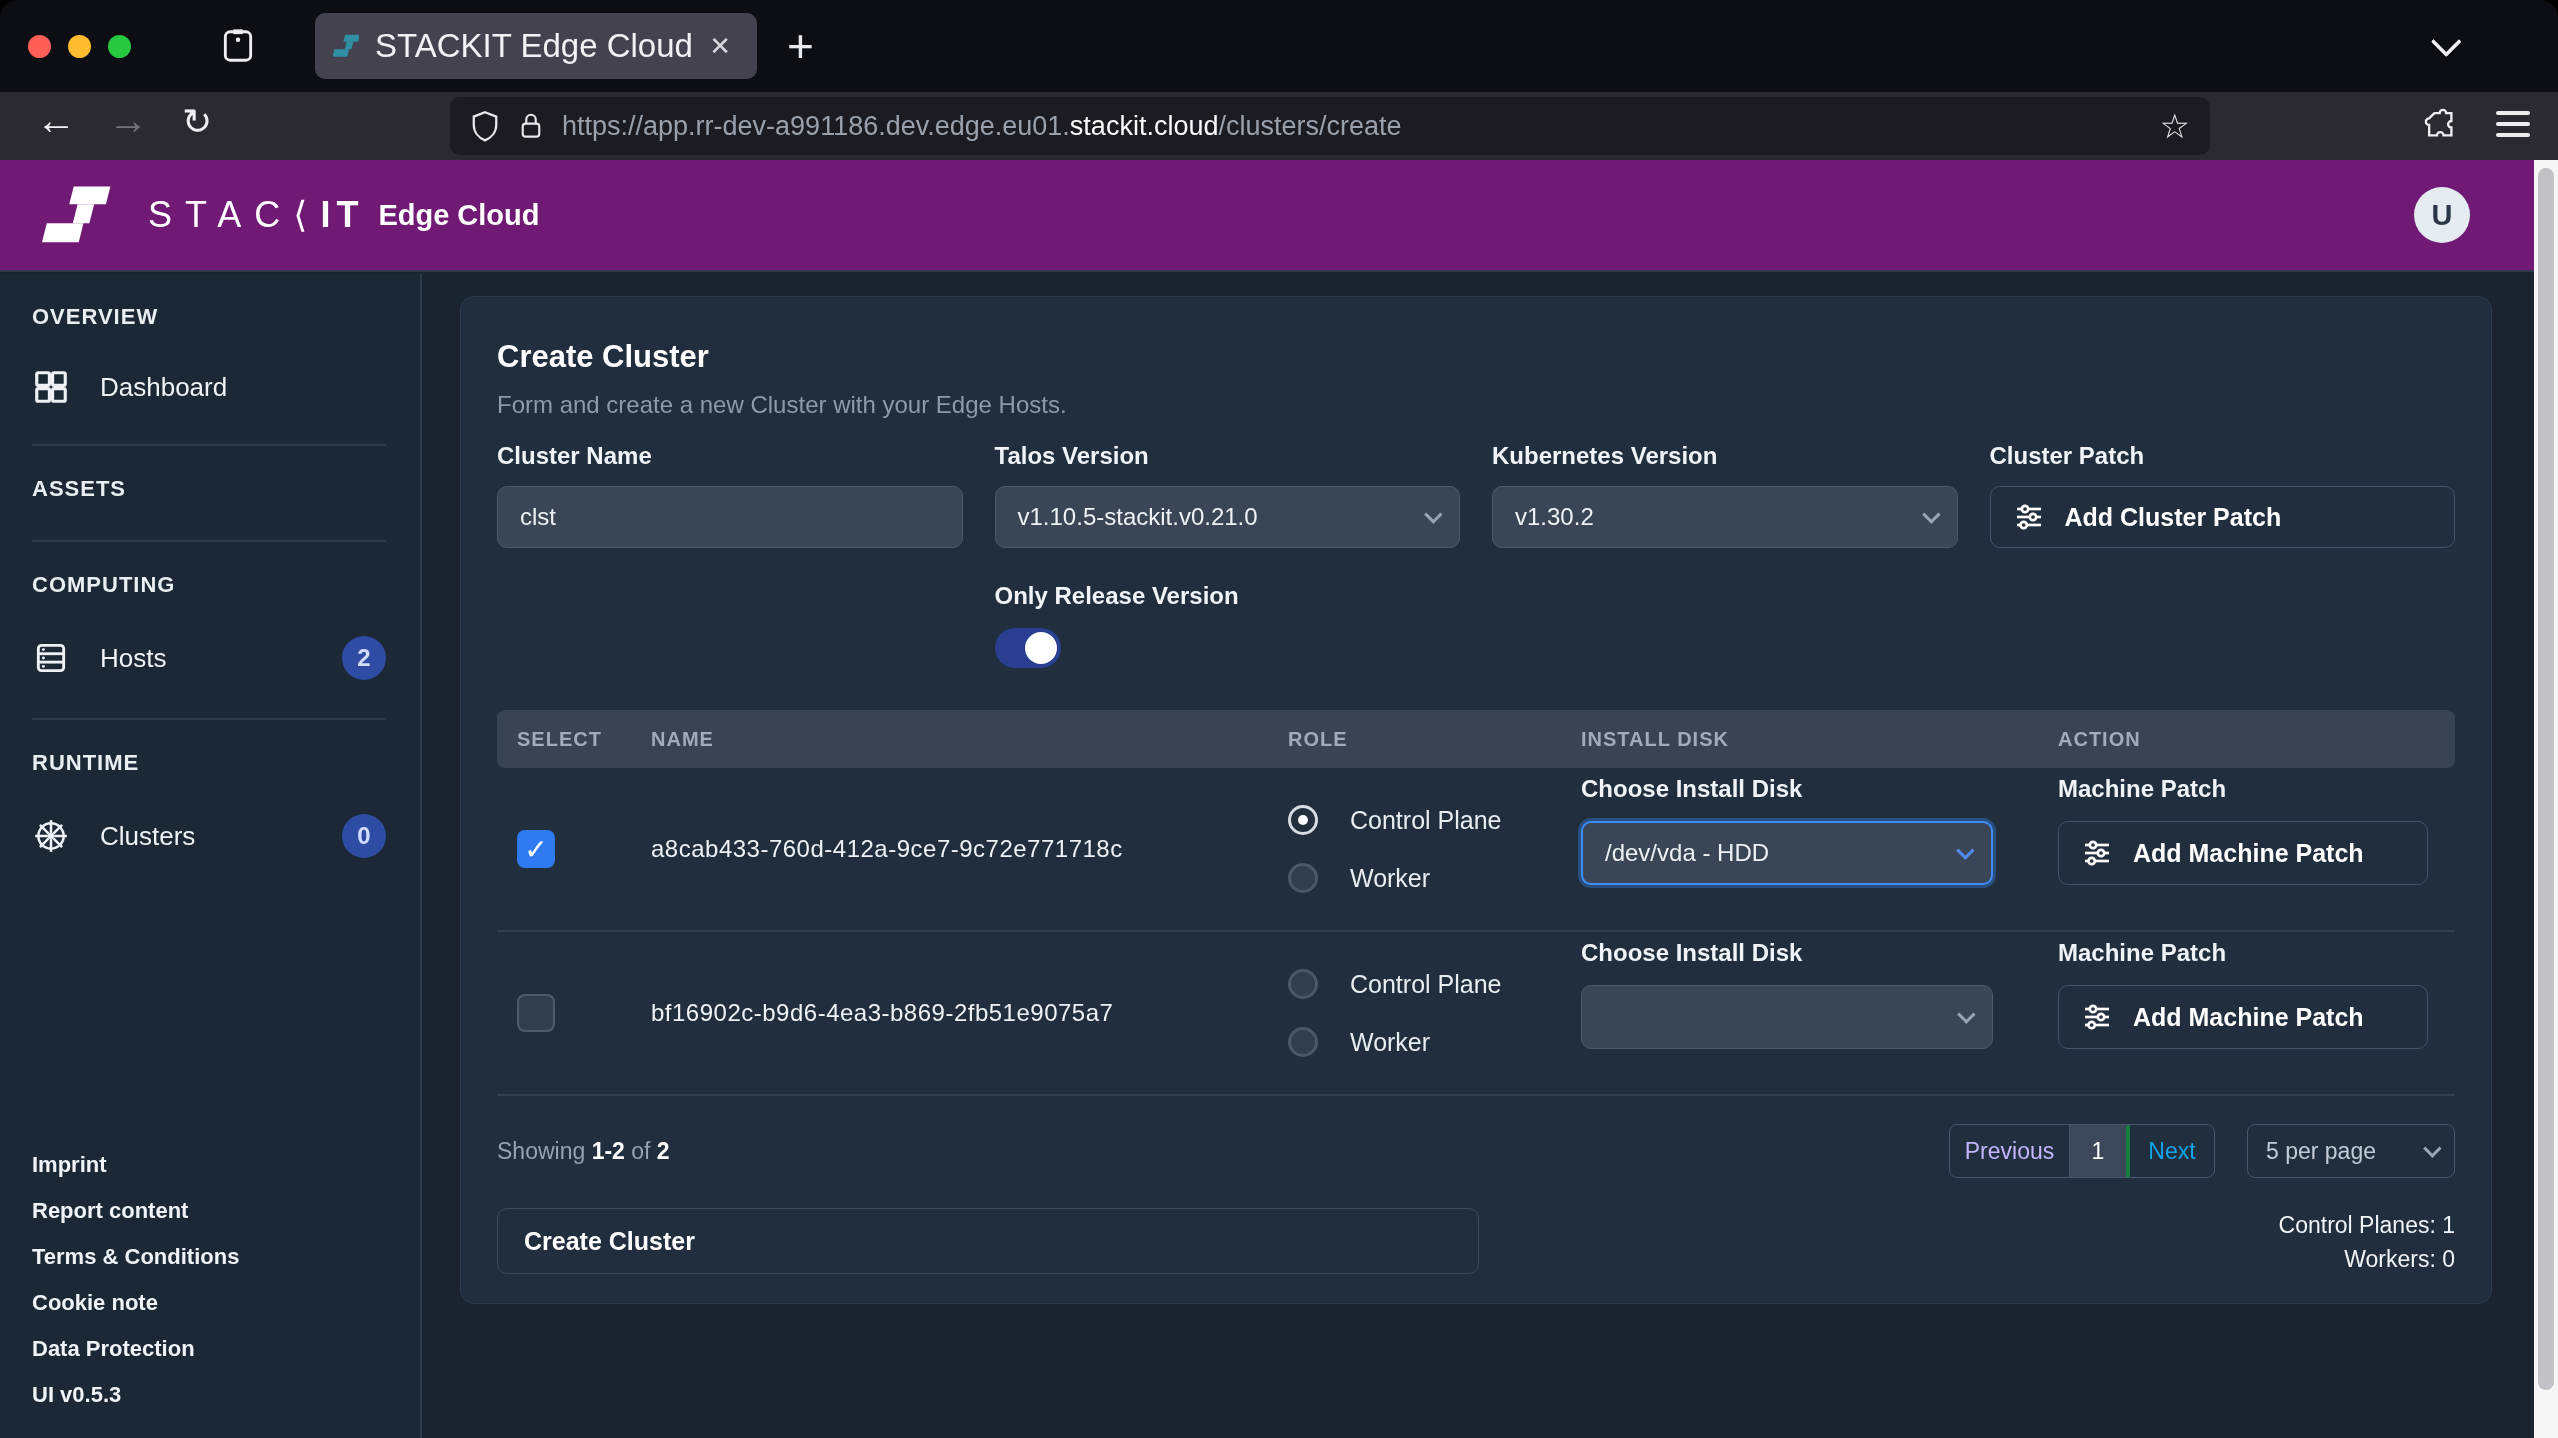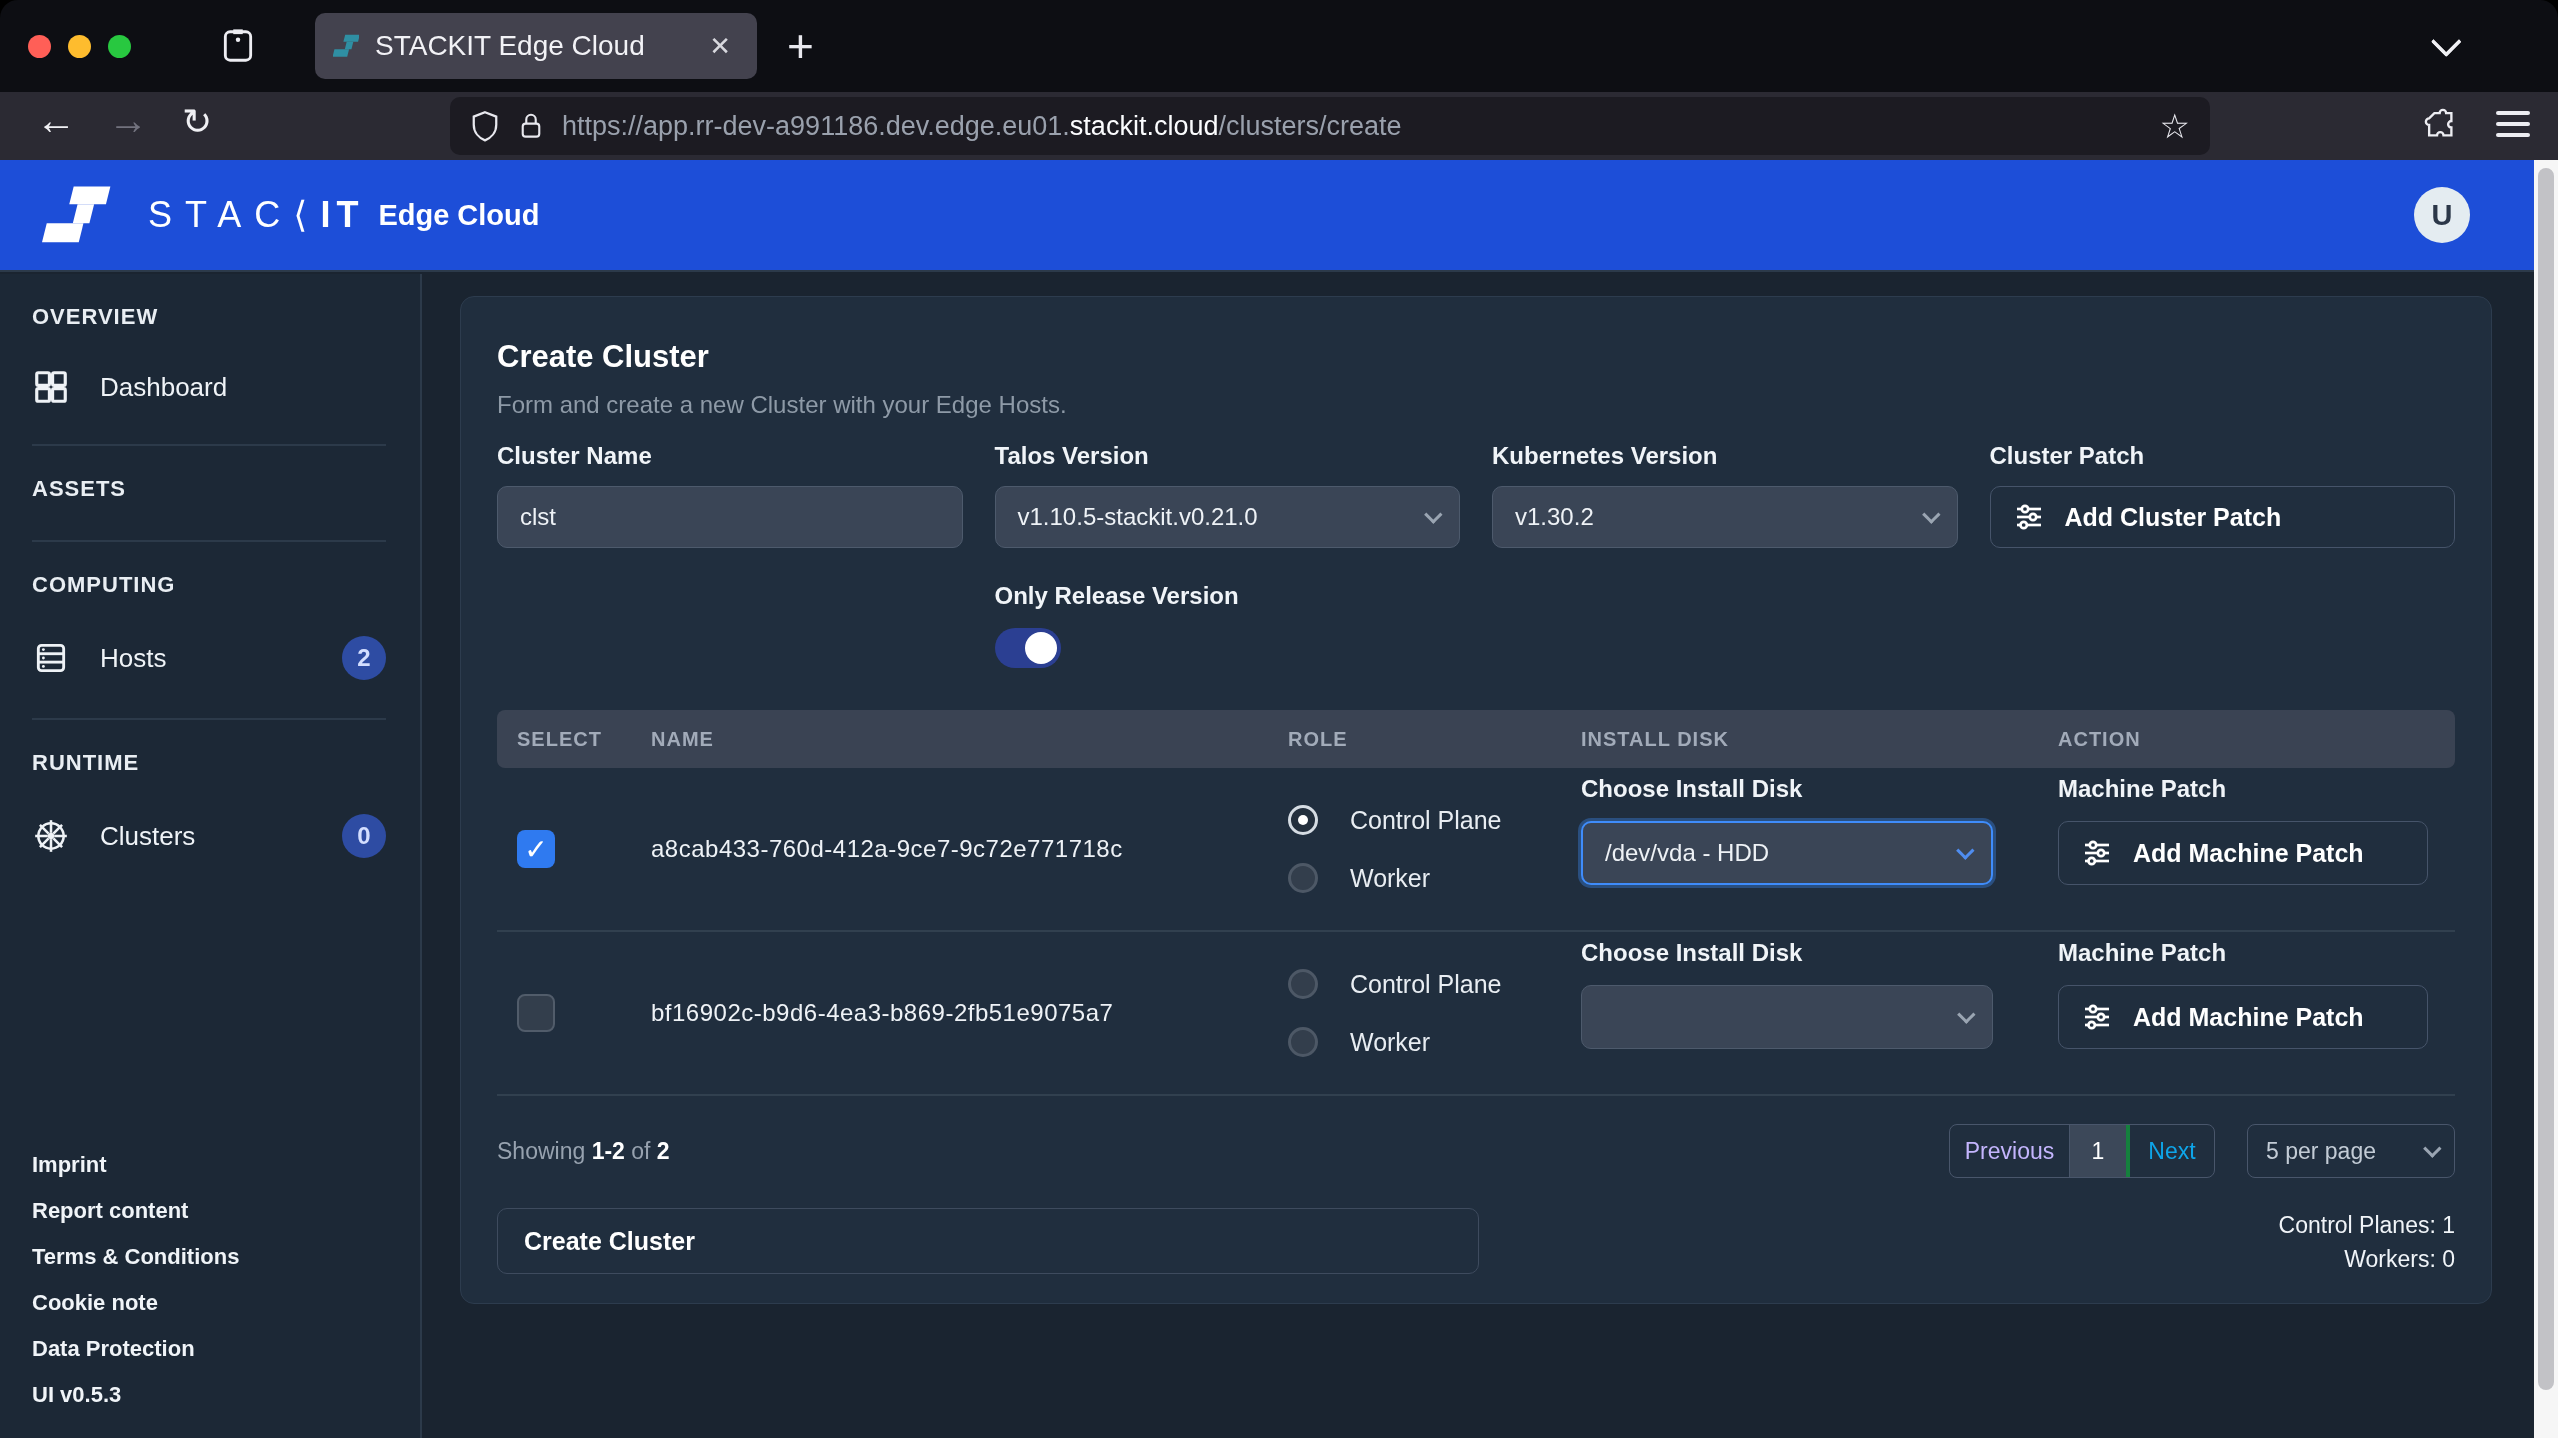--- a/index.html
+++ b/index.html
@@ -8,42 +8,42 @@
 
   
   .tabbar { position:absolute; top:0; left:0; right:0; height:92px; background:#0d0e13;
             display:flex; align-items:center; border-radius:18px 18px 0 0; }
   .lights { display:flex; gap:17px; margin-left:28px; }
   .light { width:23px; height:23px; border-radius:50%; }
   .light.red{background:#ff5f57;} .light.yellow{background:#febc2e;} .light.green{background:#28c840;}
   .tab-overview { margin-left:88px; }
   .browser-tab { margin-left:58px; width:442px; height:66px; background:#43424e; border-radius:10px;
                  display:flex; align-items:center; padding:0 18px; }
-  .tab-title { font-size:28px; color:#f2f2f6; margin-left:16px; flex:1; white-space:nowrap; overflow:hidden; }
+  .tab-title { font-size:33px; color:#f2f2f6; margin-left:16px; flex:1; white-space:nowrap; overflow:hidden; }
   .tab-close { color:#d8d8de; font-size:26px; padding:4px 8px; }
   .newtab-btn { color:#e8e8ee; font-size:46px; font-weight:300; margin-left:30px; line-height:46px; }
   .tabs-chevron { margin-left:auto; margin-right:105px; width:22px; height:22px; border-right:4px solid #f0f0f4;
                   border-bottom:4px solid #f0f0f4; transform:rotate(45deg) translateY(-6px); border-radius:2px; }
 
   .toolbar { position:absolute; top:92px; left:0; right:0; height:68px; background:#2b2a33; }
   .nav-glyph { position:absolute; top:6px; font-size:40px; color:#f0f0f4; }
   .nav-back{left:36px;} .nav-fwd{left:108px; color:#72727e;} .nav-reload{left:182px; font-size:36px; top:9px;}
   .urlbar { position:absolute; left:450px; top:5px; width:1760px; height:58px; background:#1c1b22;
             border-radius:10px; display:flex; align-items:center; padding:0 20px; }
   .url-icon { margin-right:18px; display:flex; }
   .url-text { font-size:27px; color:#9aa1ad; white-space:nowrap; }
   .url-text .domain { color:#fbfcfe; }
   .url-star { margin-left:auto; font-size:34px; color:#ececf2; }
   .puzzle-wrap { position:absolute; right:98px; top:12px; }
   .menu-btn { position:absolute; right:28px; top:19px; width:34px; height:4px; background:#ededf2;
               box-shadow:0 11px 0 #ededf2, 0 22px 0 #ededf2; border-radius:2px; }
 
   
   .app { position:absolute; top:160px; left:0; right:24px; bottom:0; background:#1a2430; }
-  .app-header { position:absolute; top:0; left:0; right:0; height:112px; background:#1d4ed8;
+  .app-header { position:absolute; top:0; left:0; right:0; height:112px; background:#701a75;
                 border-bottom:2px solid #2c3a4a; display:flex; align-items:center; }
   .logo-mark { margin-left:42px; }
   .brand { margin-left:32px; font-size:36px; color:#fff; letter-spacing:13px; font-weight:400; white-space:nowrap; }
   .brand b { letter-spacing:6px; }
   .product { margin-left:14px; font-size:29px; font-weight:700; color:#fff; letter-spacing:0; }
   .avatar { margin-left:auto; margin-right:64px; width:56px; height:56px; border-radius:50%;
             background:#e4ecf1; color:#2b3748; font-size:29px; font-weight:600;
             display:flex; align-items:center; justify-content:center; }
 
   

